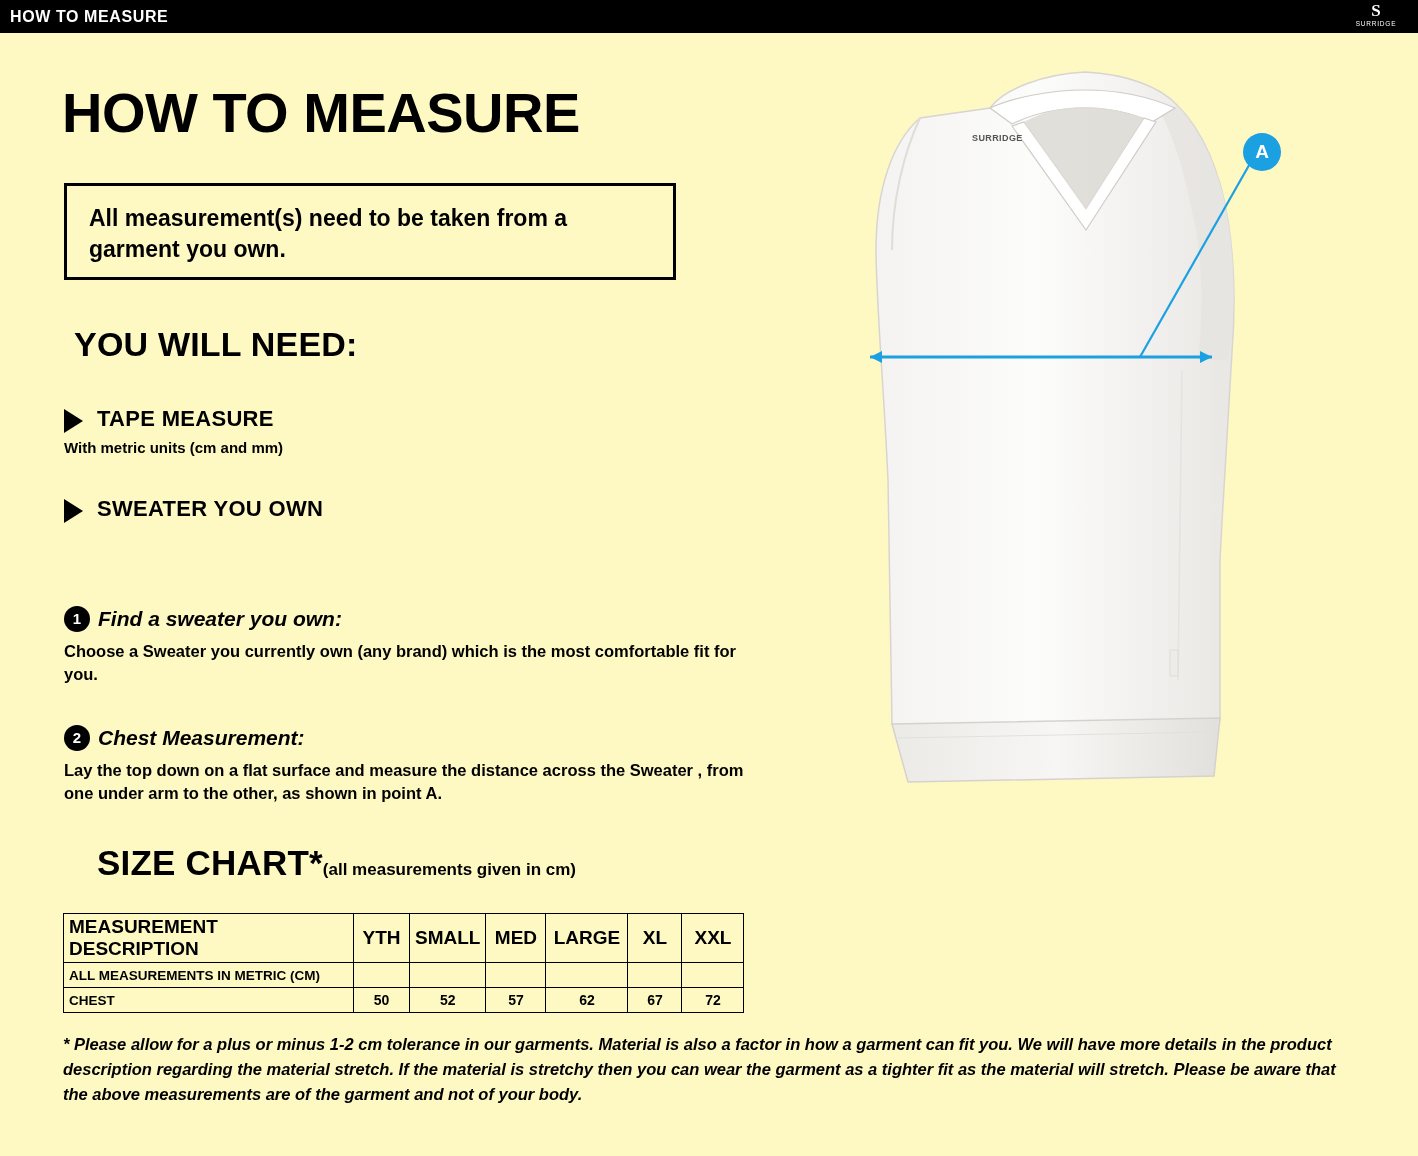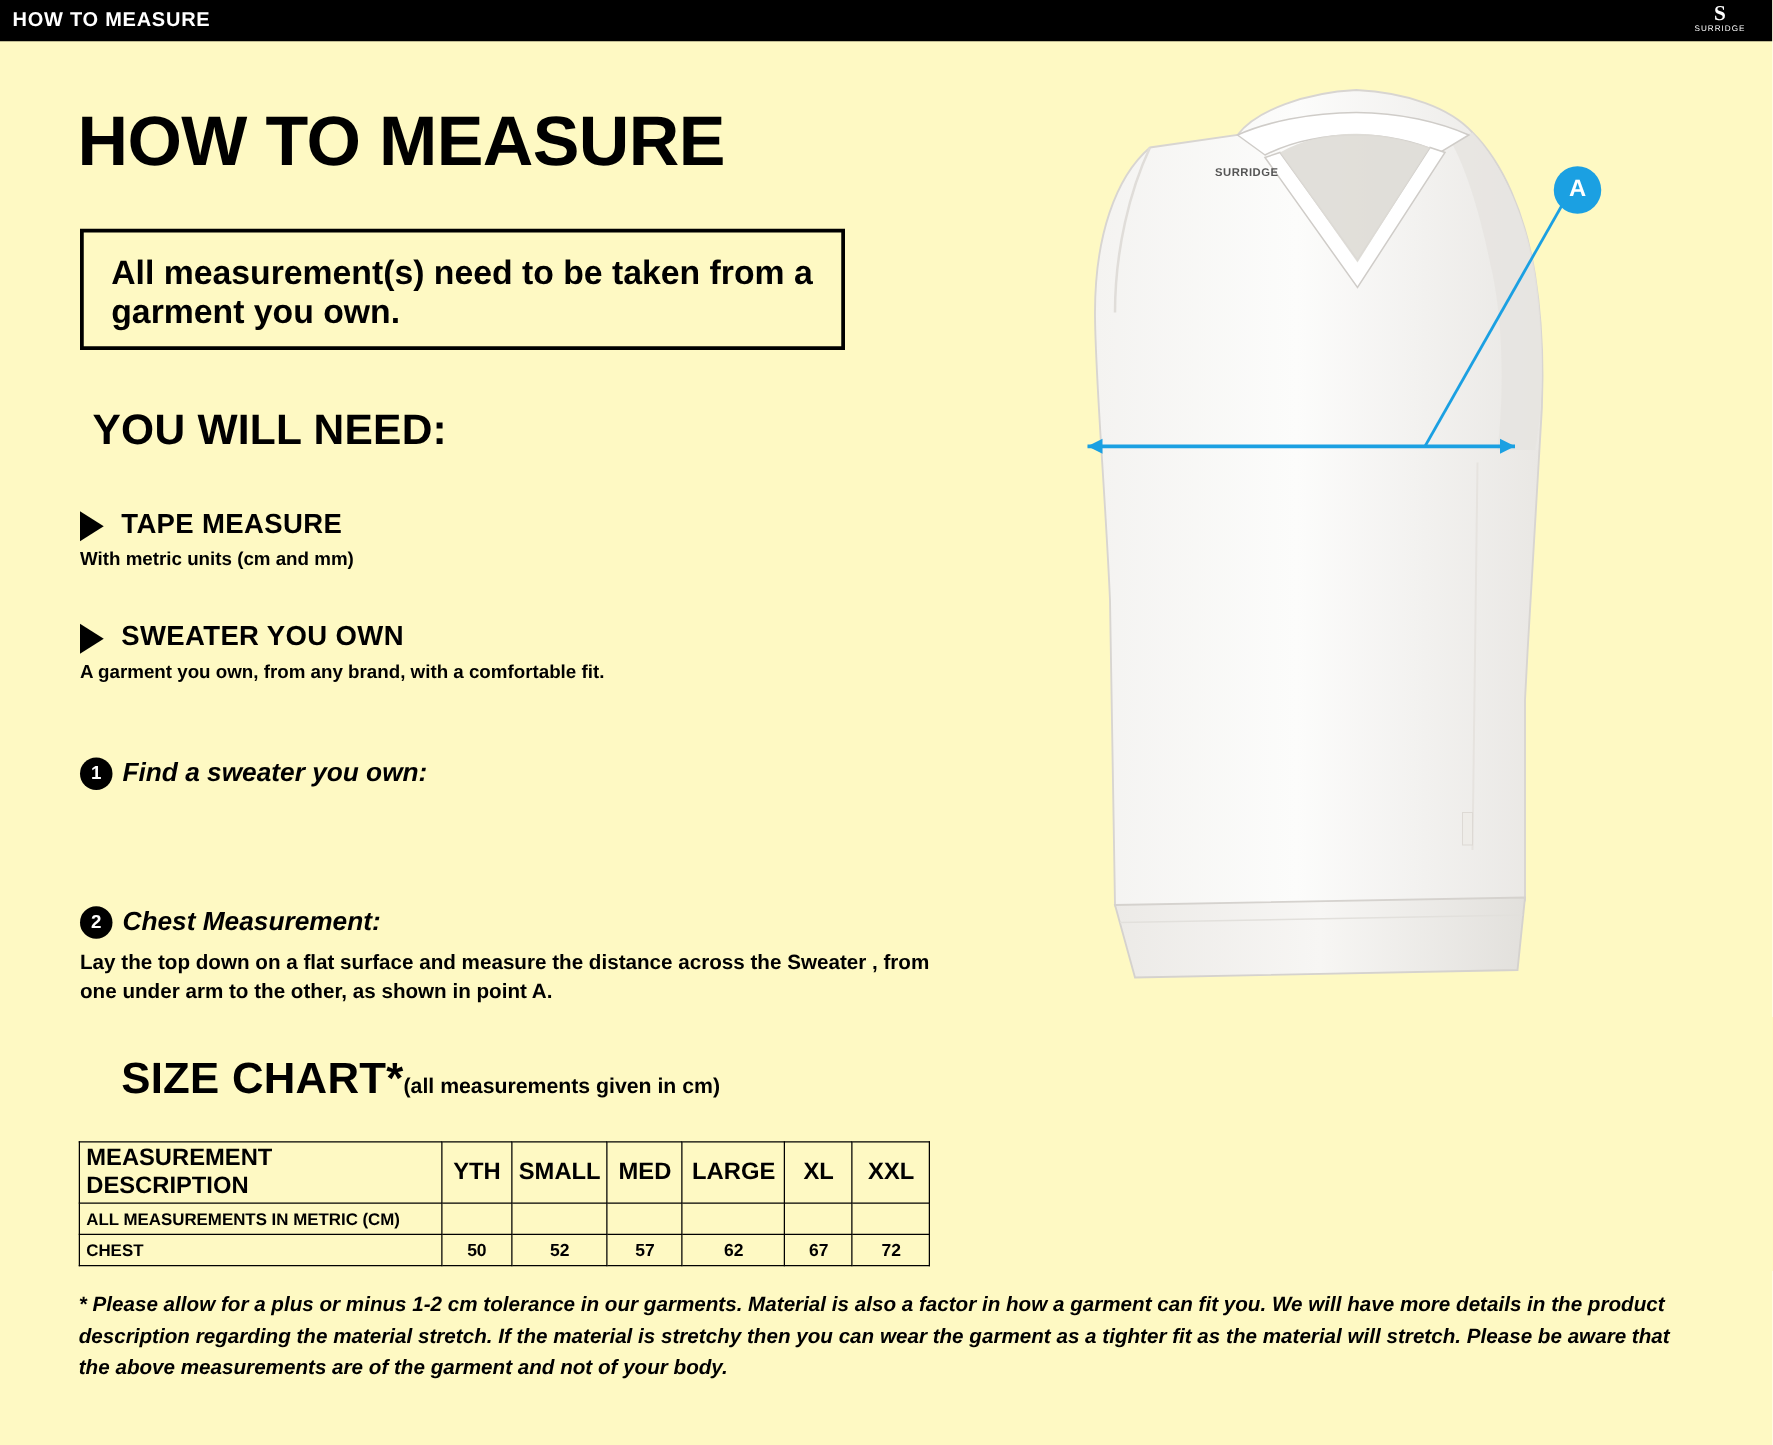--- a/index.html
+++ b/index.html
@@ -63,21 +63,21 @@
   .notice-box {
     position: absolute;
     left: 64px; top: 183px;
     width: 612px; height: 97px;
     border: 3px solid #000000;
   }
   .notice-text {
     position: absolute;
     left: 22px; top: 17px;
     width: 570px;
-    font-size: 27px;
+    font-size: 23px;
     font-weight: bold;
     line-height: 31px;
     color: #000000;
   }
   .h2 {
     position: absolute;
     left: 74px; top: 325px;
     font-size: 34px;
     font-weight: bold;
     letter-spacing: 0.2px;
@@ -250,26 +250,26 @@
 
   <div class="need-item" style="left:64px; top:406px; width:640px; height:60px;">
     <span class="tri"></span>
     <div class="need-title">TAPE MEASURE</div>
     <div class="need-sub">With metric units (cm and mm)</div>
   </div>
 
   <div class="need-item" style="left:64px; top:496px; width:700px; height:60px;">
     <span class="tri"></span>
     <div class="need-title">SWEATER YOU OWN</div>
-    <div class="need-sub">A garment you own, from any brand, with a comfortable fit.</div>
   </div>
 
   <div class="step" style="left:64px; top:606px; width:700px; height:90px;">
     <div class="step-num">1</div>
     <div class="step-title">Find a sweater you own:</div>
+    <div class="step-body">Choose a Sweater you currently own (any brand) which is the most comfortable fit for you.</div>
   </div>
 
   <div class="step" style="left:64px; top:725px; width:700px; height:90px;">
     <div class="step-num">2</div>
     <div class="step-title">Chest Measurement:</div>
     <div class="step-body">Lay the top down on a flat surface and measure the distance across the Sweater , from one under arm to the other, as shown in point A.</div>
   </div>
 
   <div class="sizechart-head">
     <span class="sizechart-title">SIZE CHART*</span><span class="sizechart-sub">(all measurements given in cm)</span>

